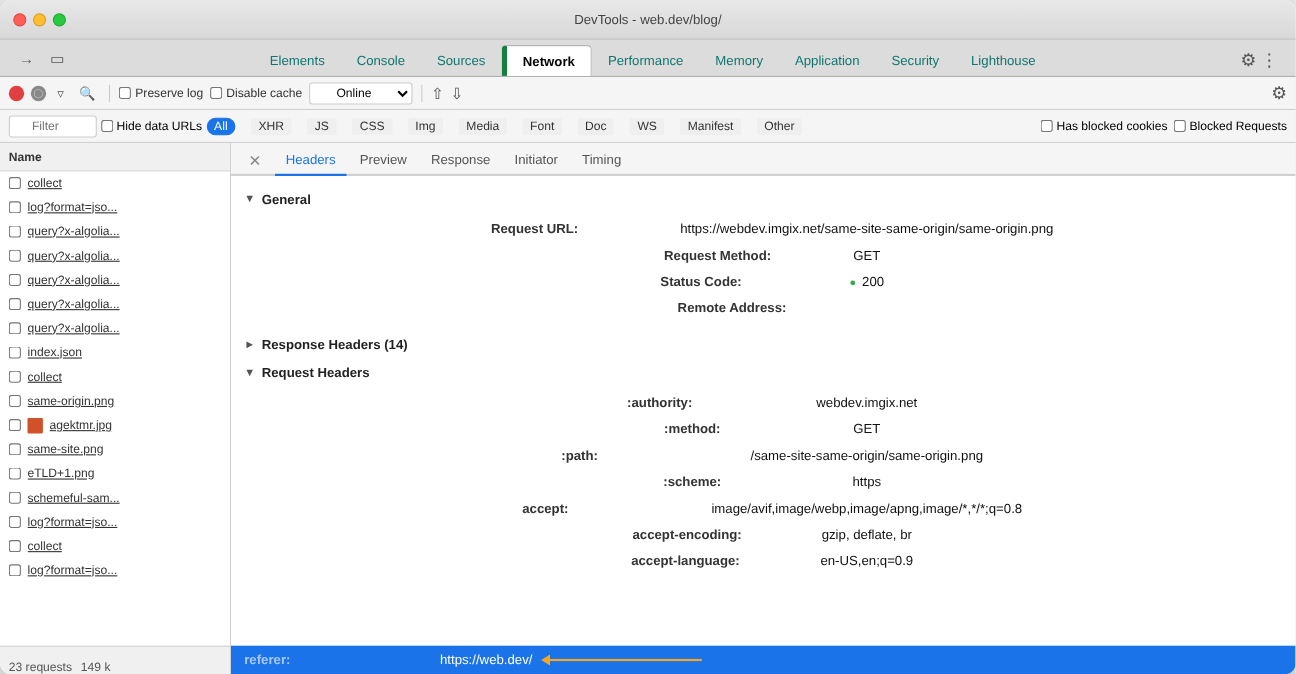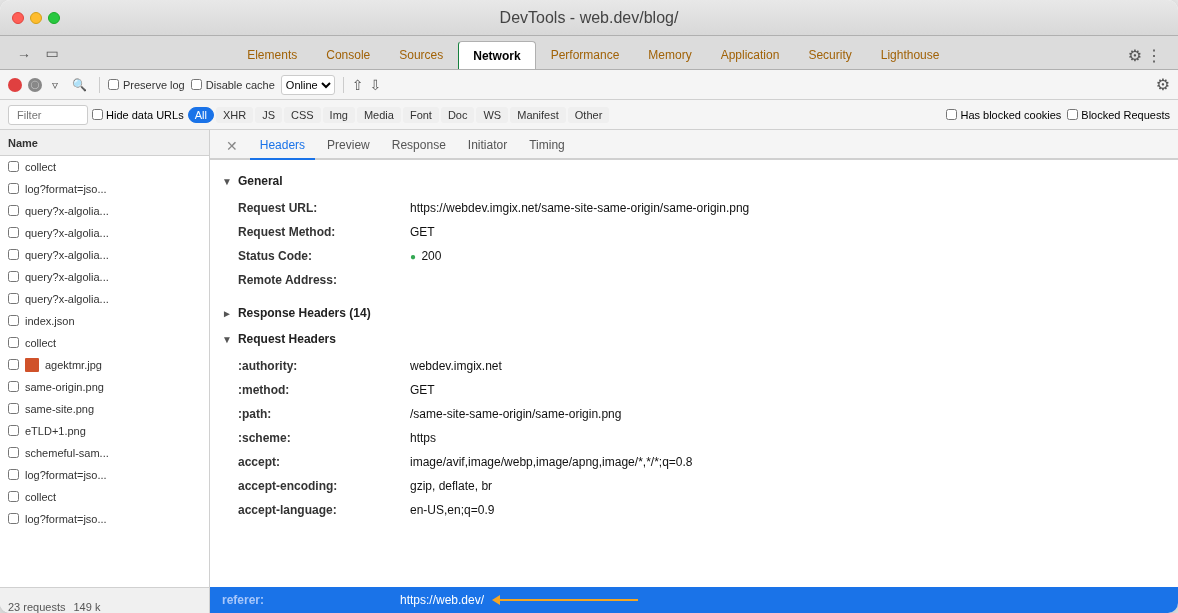--- a/index.html
+++ b/index.html
@@ -26,49 +26,49 @@
       border-bottom: 1px solid #b0b0b0;
       position: relative;
     }
     .traffic-lights { display: flex; gap: 6px; }
     .tl { width: 12px; height: 12px; border-radius: 50%; }
     .tl-red { background: #ff5f57; border: 1px solid #e0443e; }
     .tl-yellow { background: #febc2e; border: 1px solid #d4a017; }
     .tl-green { background: #28c840; border: 1px solid #1aab29; }
     .title-bar-title {
       position: absolute; left: 50%; transform: translateX(-50%);
-      font-size: 16px; color: #444; font-weight: 500;
+      font-size: 12px; color: #444; font-weight: 500;
     }
     
     
     .main-tabs {
       background: #dcdcdc;
       height: 34px;
       display: flex;
       align-items: flex-end;
       padding: 0 8px;
       border-bottom: 1px solid #b0b0b0;
     }
     .main-tab {
       padding: 6px 14px;
       font-size: 12px;
-      color: #a16207;
+      color: #0f766e;
       cursor: pointer;
       border-radius: 4px 4px 0 0;
       margin-right: 1px;
       height: 28px;
       display: flex;
       align-items: center;
     }
     .main-tab.active {
       background: #fff;
       color: #000;
       font-weight: 600;
       border-top: 1px solid #b0b0b0;
-      border-left: 1px solid #15803d;
+      border-left: 5px solid #15803d;
       border-right: 1px solid #b0b0b0;
     }
     .tab-icons { display: flex; gap: 4px; margin-right: auto; margin-left: 0; padding: 4px 4px; }
     .tab-icon-btn {
       width: 24px; height: 24px; display: flex; align-items: center; justify-content: center;
       cursor: pointer; border-radius: 3px; color: #555; font-size: 14px;
     }
     .settings-gear { margin-left: auto; padding: 4px 8px; display: flex; align-items: center; gap: 4px; }
     .settings-gear span { font-size: 16px; color: #555; cursor: pointer; }
     
@@ -89,50 +89,50 @@
       width: 14px; height: 14px; background: #888; border-radius: 50%; cursor: pointer;
       display: flex; align-items: center; justify-content: center; font-size: 8px; color: #ccc;
     }
     .toolbar-btn {
       padding: 2px 4px; font-size: 12px; color: #555; cursor: pointer;
     }
     .toolbar-divider { width: 1px; height: 16px; background: #ccc; margin: 0 2px; }
     .checkbox-label { display: flex; align-items: center; gap: 4px; font-size: 11px; color: #333; cursor: pointer; }
     .checkbox-label input { width: 11px; height: 11px; cursor: pointer; }
     .throttle-select {
-      padding: 1px 0; font-size: 11px; border: 1px solid #ccc; border-radius: 3px;
+      padding: 1px 20px; font-size: 11px; border: 1px solid #ccc; border-radius: 3px;
       background: #fff; cursor: pointer; height: 20px;
     }
     .upload-download { display: flex; gap: 6px; }
     .ud-btn { font-size: 14px; color: #555; cursor: pointer; }
     .toolbar-right { margin-left: auto; }
     .gear-icon { font-size: 16px; color: #555; cursor: pointer; }
     
     
     .filter-bar {
       background: #f5f5f5;
       height: 30px;
       display: flex;
       align-items: center;
       padding: 0 8px;
       border-bottom: 1px solid #d0d0d0;
       gap: 4px;
     }
     .filter-input {
       width: 80px; height: 20px; border: 1px solid #ccc; border-radius: 3px;
-      padding: 0 8px; font-size: 11px;
+      padding: 0 20px; font-size: 11px;
     }
     .filter-type-btn {
       padding: 1px 6px; font-size: 11px; border: 1px solid transparent;
       border-radius: 3px; cursor: pointer; color: #333;
     }
     .filter-type-btn.active {
       background: #1a73e8; color: #fff; border-color: #1a73e8; border-radius: 10px;
     }
-    .filter-types { display: flex; gap: 2px; align-items: center; }
+    .filter-types { display: flex; gap: 14px; align-items: center; }
     .filter-right { margin-left: auto; display: flex; align-items: flex-end; gap: 6px; }
     .checkbox-sm { display: flex; align-items: center; gap: 3px; font-size: 11px; cursor: pointer; }
     .checkbox-sm input { width: 11px; height: 11px; }
     
     
     .content-area {
       display: flex;
       flex: 1;
       overflow: hidden;
     }
@@ -168,21 +168,21 @@
       padding: 0 8px;
       gap: 6px;
       cursor: pointer;
       font-size: 11px;
       color: #333;
       border-bottom: 1px solid transparent;
     }
     .file-checkbox { width: 11px; height: 11px; flex-shrink: 0; }
     .file-icon { width: 14px; height: 14px; flex-shrink: 0; }
     .file-icon-img { background: #d0522a; width: 14px; height: 14px; border-radius: 1px; }
-    .file-name { overflow: hidden; text-overflow: ellipsis; white-space: nowrap; flex: 1; }
+    .file-name { overflow: hidden; text-overflow: ellipsis; white-space: nowrap; flex: 1; text-decoration: underline; }
     
     .status-bar {
       height: 26px;
       background: #f0f0f0;
       border-top: 1px solid #d0d0d0;
       display: flex;
       align-items: flex-end;
       padding: 0 8px;
       font-size: 11px;
       color: #555;
@@ -247,20 +247,21 @@
     }
     .section-arrow { font-size: 10px; color: #555; }
     
     .section-content { padding: 2px 0 8px 16px; }
     
     .header-row {
       display: flex;
       padding: 3px 0;
       font-size: 12px;
       line-height: 1.5;
+      justify-content: center;
     }
     .header-key {
       font-weight: 600;
       color: #333;
       min-width: 160px;
       flex-shrink: 0;
     }
     .header-val {
       color: #111;
       word-break: break-all;
@@ -455,26 +456,26 @@
         <div class="file-item">
             <input type="checkbox" class="file-checkbox" style="">
             <span class="file-name">index.json</span>
           </div>
         <div class="file-item">
             <input type="checkbox" class="file-checkbox" style="">
             <span class="file-name">collect</span>
           </div>
         <div class="file-item">
             <input type="checkbox" class="file-checkbox" style="">
+            <span class="file-name">same-origin.png</span>
+          </div>
+        <div class="file-item">
+            <input type="checkbox" class="file-checkbox" style="">
             <div class="file-icon file-icon-img"></div>
             <span class="file-name">agektmr.jpg</span>
-          </div>
-        <div class="file-item">
-            <input type="checkbox" class="file-checkbox" style="">
-            <span class="file-name">same-origin.png</span>
           </div>
         <div class="file-item">
             <input type="checkbox" class="file-checkbox" style="">
             <span class="file-name">same-site.png</span>
           </div>
         <div class="file-item">
             <input type="checkbox" class="file-checkbox" style="">
             <span class="file-name">eTLD+1.png</span>
           </div>
         <div class="file-item">

